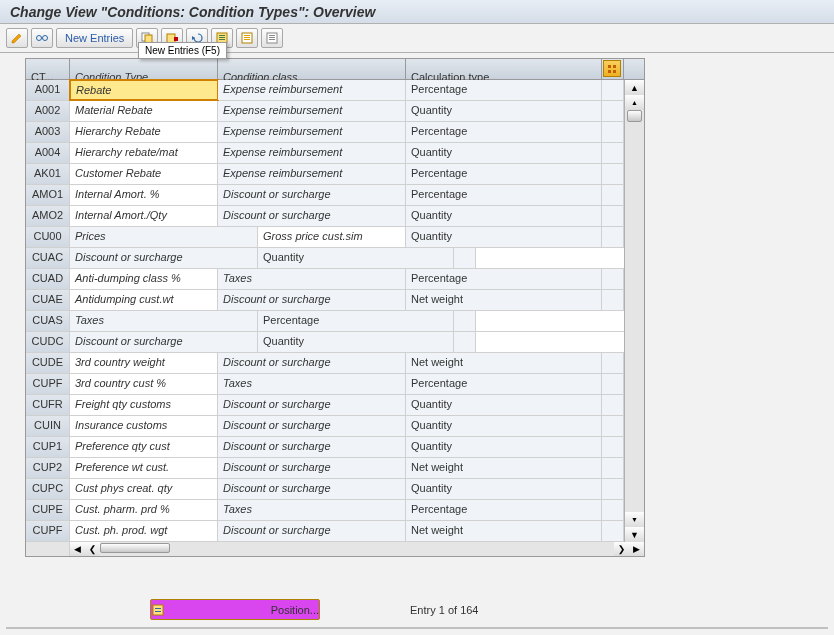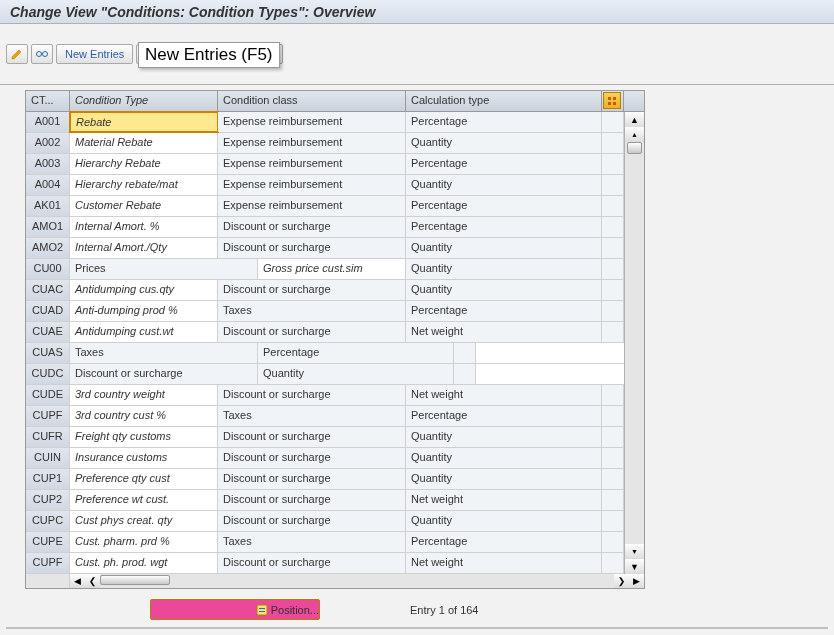--- a/index.html
+++ b/index.html
@@ -18,21 +18,21 @@
     background: linear-gradient(#e8eef5, #d4dde8);
     padding: 4px 10px;
     font-size: 14px;
     font-weight: bold;
     font-style: italic;
     color: #333;
     border-bottom: 1px solid #b0b0b0;
     height: 24px;
   }
   .toolbar {
-    padding: 20px 6px;
+    padding: 4px 6px;
     border-bottom: 1px solid #b0b0b0;
     display: flex;
     align-items: center;
     gap: 3px;
     background: #f2f2f2;
     position: relative;
     z-index: 3;
   }
   .tb-btn {
     background: linear-gradient(#fdfdfd, #e2e2e2);
@@ -61,29 +61,29 @@
     position: relative;
   }
   .grid-header {
     display: flex;
     background: linear-gradient(#e0e6ec,#c9d2dc);
     border-bottom: 1px solid #999;
     height: 21px;
   }
   .gh-cell {
     border-right: 1px solid #999;
-    padding: 3px 5px;
+    padding: 12px 5px;
     font-size: 11px;
     color: #333;
     white-space: nowrap;
     overflow: hidden;
   }
   .col-ct { width: 44px; }
   .col-ctype { width: 148px; font-style: italic; }
-  .col-cclass { width: 188px; }
+  .col-cclass { width: 188px; font-style: italic; }
   .col-calc { width: 196px; }
   .col-settings { width: 22px; flex-shrink:0; }
   .grid-body {
     position: relative;
   }
   .grid-row {
     display: flex;
     height: 21px;
     border-bottom: 1px solid #d0d0d0;
   }
@@ -142,43 +142,43 @@
     border:1px solid #999; border-radius:2px;}
   .hscroll .filler { flex:1;}
   .hscroll .right-group { display:flex;}
   .tooltip {
     position: absolute;
     top: 42px;
     left: 138px;
     background: #fff;
     border: 1px solid #999;
     padding: 2px 6px;
-    font-size: 17px;
+    font-size: 10px;
     box-shadow: 2px 2px 3px rgba(0,0,0,0.25);
     z-index: 5;
   }
   .footer {
     position: absolute;
     bottom: 15px;
     left: 0;
     width: 834px;
     display: flex;
     align-items: center;
     padding-left: 150px;
     gap: 90px;
   }
   .position-btn {
-    background: #ec4899;
+    background: #d946ef;
     border: 1px solid #b08000;
     border-radius: 2px;
     height: 21px;
     width: 170px;
     display:inline-flex;
     align-items:center;
-    justify-content:flex-end;
+    justify-content:space-between;
     gap:2px;
     cursor:pointer;
     font-size:11px;
     color:#333;
   }
   .entry-text { font-size:11px; color:#333; }
   .settings-icon {
     display:flex;align-items:center;justify-content:center;
     background: linear-gradient(#f8cf5c,#f0b020);
     width:18px;height:17px; border:1px solid #b08000;
@@ -323,28 +323,27 @@
         </div>
         <div class="grid-row">
           <div class="gd-cell col-ct">CU00</div>
           <div class="gd-cell col-cclass">Prices</div>
           <div class="gd-cell col-ctype">Gross price cust.sim</div>
           <div class="gd-cell col-calc">Quantity</div>
           <div class="gd-cell col-settings"></div>
         </div>
         <div class="grid-row">
           <div class="gd-cell col-ct">CUAC</div>
-          <div class="gd-cell col-ctype">Antidumping cus.qty</div>
           <div class="gd-cell col-cclass">Discount or surcharge</div>
           <div class="gd-cell col-calc">Quantity</div>
           <div class="gd-cell col-settings"></div>
         </div>
         <div class="grid-row">
           <div class="gd-cell col-ct">CUAD</div>
-          <div class="gd-cell col-ctype">Anti-dumping prod %</div>
+          <div class="gd-cell col-ctype">Anti-dumping class %</div>
           <div class="gd-cell col-cclass">Taxes</div>
           <div class="gd-cell col-calc">Percentage</div>
           <div class="gd-cell col-settings"></div>
         </div>
         <div class="grid-row">
           <div class="gd-cell col-ct">CUAE</div>
           <div class="gd-cell col-ctype">Antidumping cust.wt</div>
           <div class="gd-cell col-cclass">Discount or surcharge</div>
           <div class="gd-cell col-calc">Net weight</div>
           <div class="gd-cell col-settings"></div>

